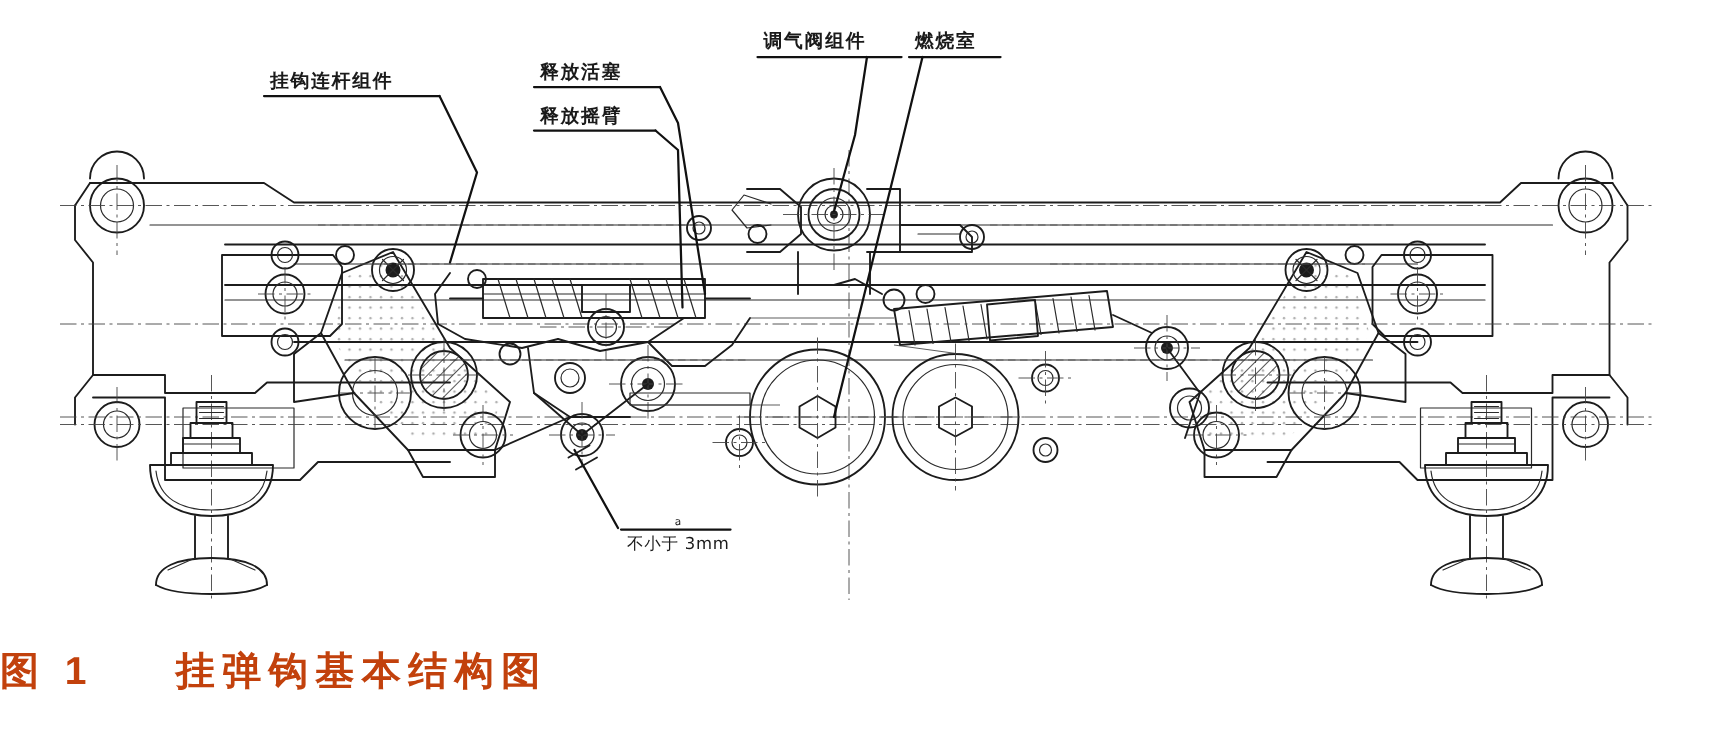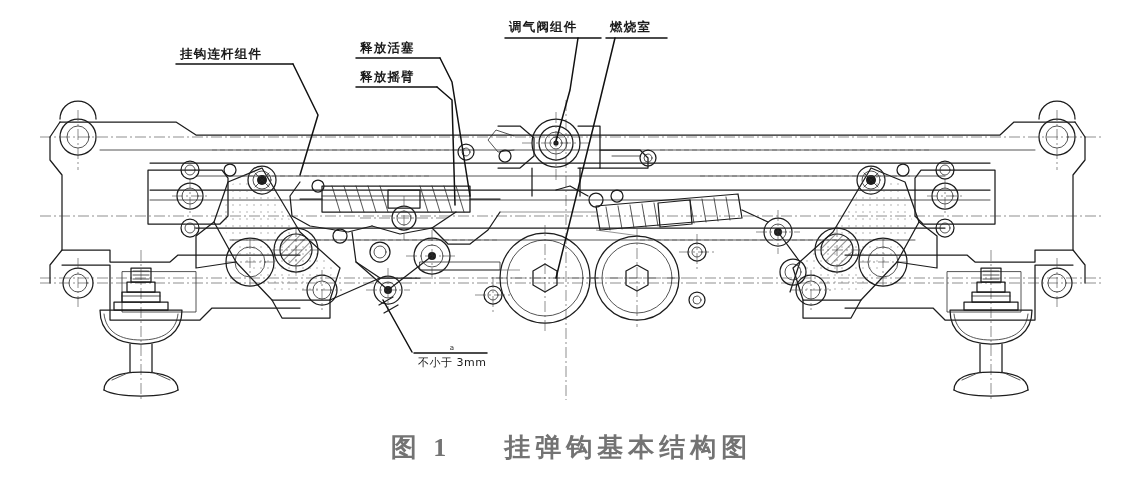--- a/index.html
+++ b/index.html
@@ -18,23 +18,23 @@
   }
   .dim-text{
     font-family:"DejaVu Sans","Liberation Sans",sans-serif;
     font-size:11px;fill:#1a1a1a;letter-spacing:.5px;
   }
   .dim-text-small{
     font-family:"DejaVu Sans","Liberation Sans",sans-serif;
     font-size:7px;fill:#1a1a1a;
   }
   .caption{
-    position:absolute;left:0;top:430px;width:1143px;text-align:center;
-    font-family:Liberation Serif, serif;
-    font-size:26px;font-weight:700;letter-spacing:5px;color:#737373;
+    position:absolute;left:0;top:430px;width:1143px;text-align:left;
+    font-family:Liberation Sans, sans-serif;
+    font-size:26px;font-weight:700;letter-spacing:5px;color:#c2410c;
   }
 
   
   .ln{fill:none;stroke:#1c1c1c;stroke-width:1.25;stroke-linecap:round;stroke-linejoin:round;}
   .ln-thin{fill:none;stroke:#2a2a2a;stroke-width:.8;stroke-linecap:round;stroke-linejoin:round;}
   .ln-hair{fill:none;stroke:#3a3a3a;stroke-width:.55;}
   .ctr{fill:none;stroke:#444;stroke-width:.6;stroke-dasharray:11 3 2 3;}
   .hid{fill:none;stroke:#555;stroke-width:.6;stroke-dasharray:5 3;}
   .lead{fill:none;stroke:#111;stroke-width:1.5;stroke-linecap:round;stroke-linejoin:round;}
   .fillk{fill:#1c1c1c;}

